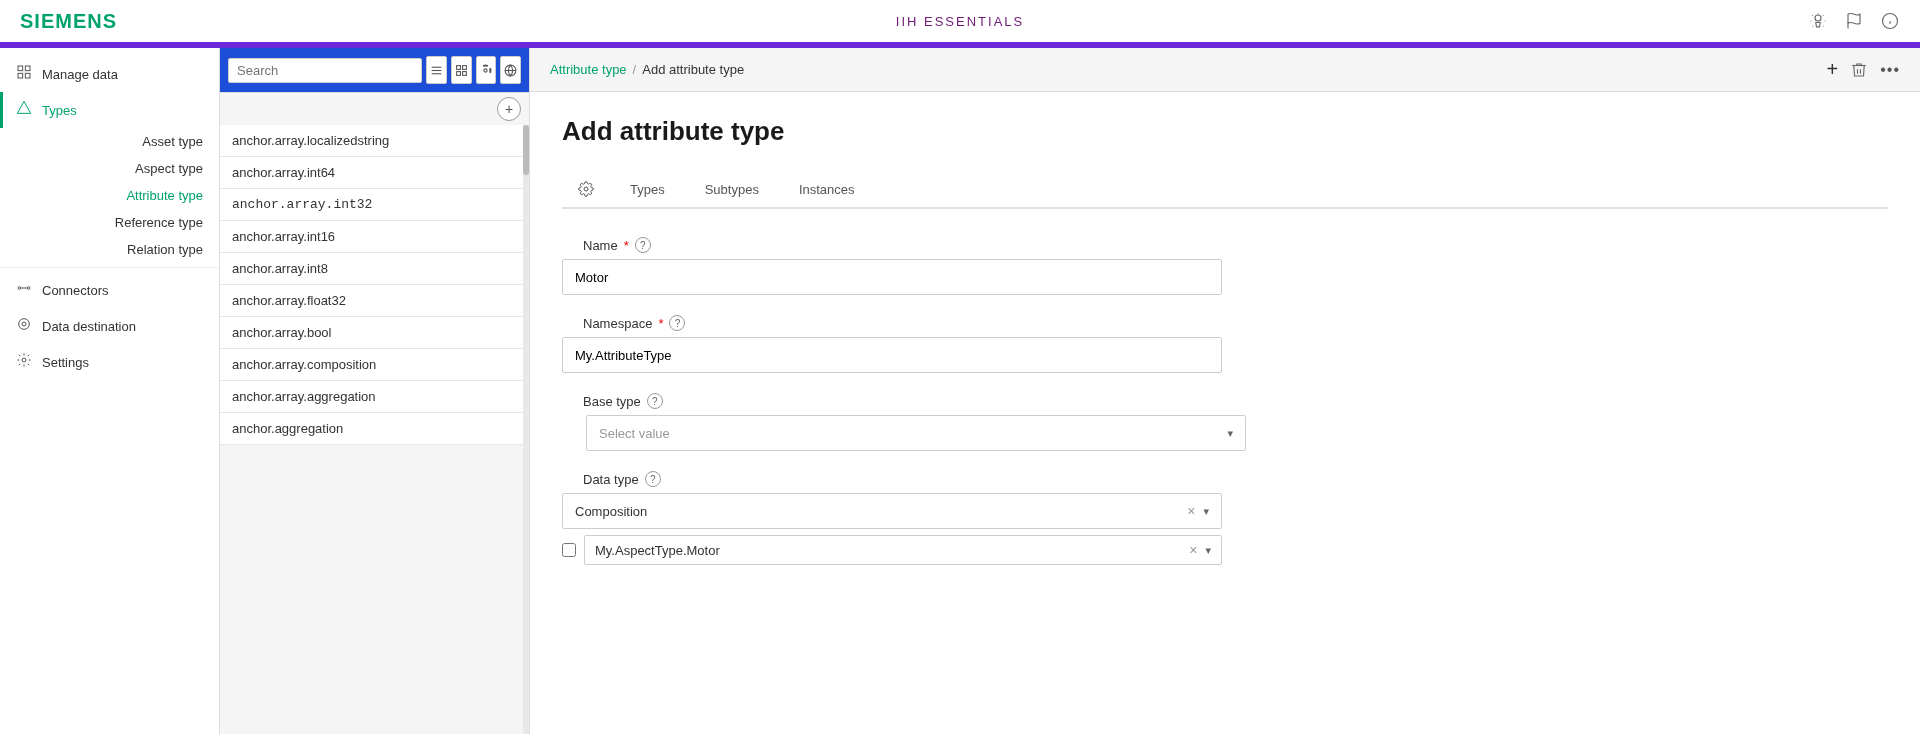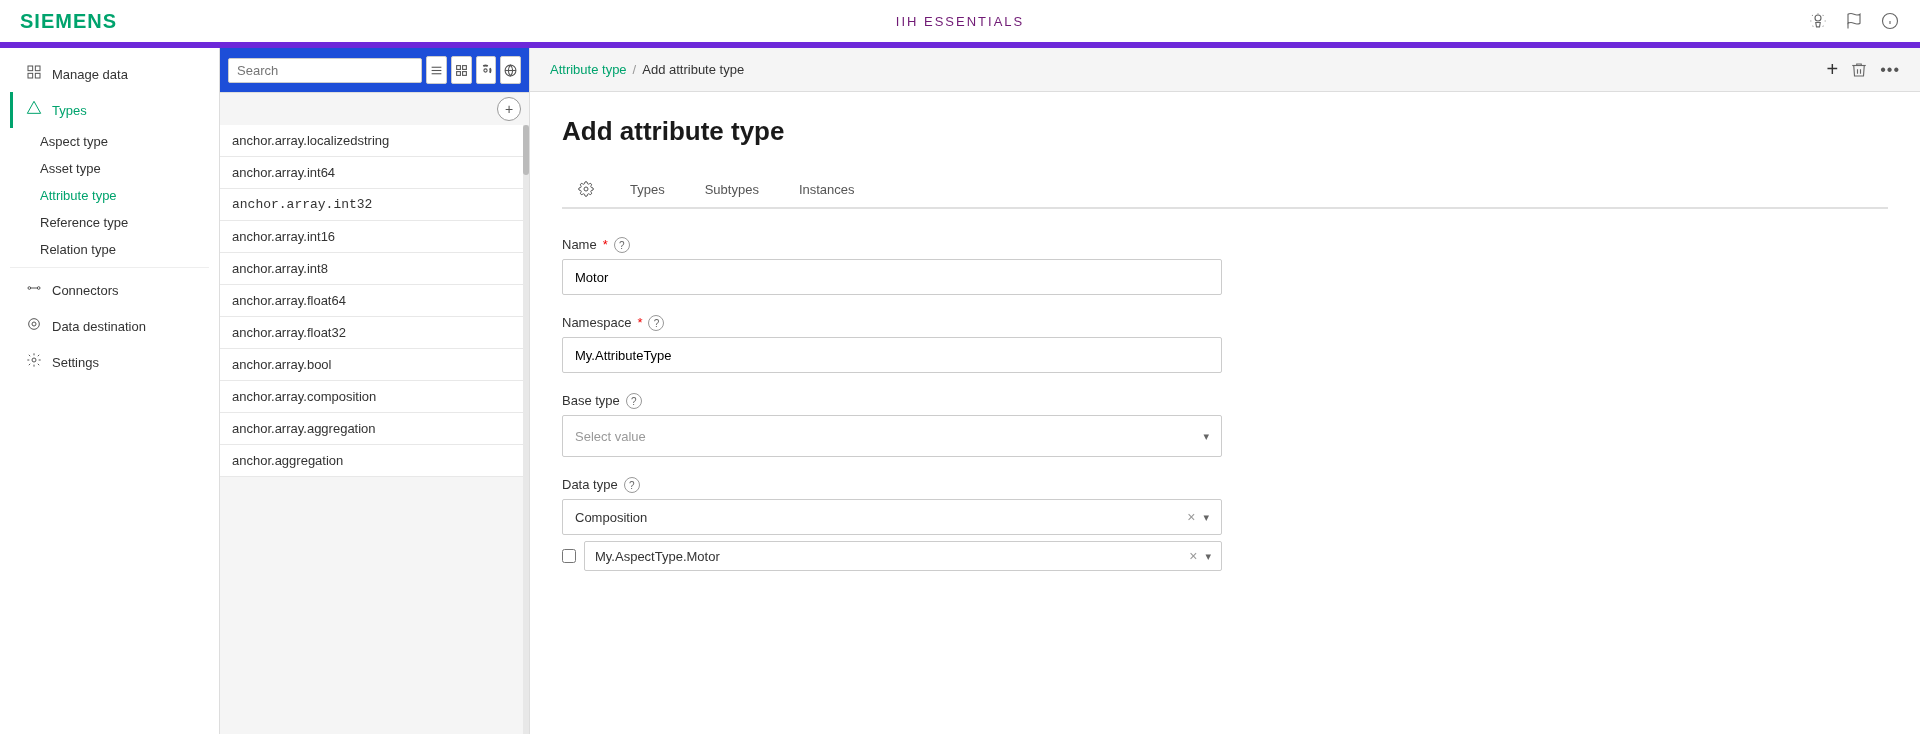--- a/index.html
+++ b/index.html
@@ -54,21 +54,22 @@
 
     
     .sidebar {
       width: 220px;
       background: #fff;
       border-right: 1px solid #ddd;
       display: flex;
       flex-direction: column;
     }
     .sidebar-section {
-      padding: 8px 10px;
+      padding: 8px 0;
+      text-align: right;
     }
     .sidebar-item {
       display: flex;
       align-items: center;
       padding: 8px 16px;
       cursor: pointer;
       color: #333;
       font-size: 13px;
       gap: 10px;
     }
@@ -227,24 +228,26 @@
       align-items: center;
     }
 
     
     .form-group {
       margin-bottom: 20px;
       max-width: 660px;
     }
     .form-label {
       display: flex;
+      align-items: center;
       gap: 6px;
       margin-bottom: 6px;
       font-size: 13px;
       color: #333;
+      margin-left: 21px;
     }
     .required-star { color: #e00; }
     .help-icon {
       width: 16px;
       height: 16px;
       border: 1px solid #999;
       border-radius: 50%;
       display: inline-flex;
       align-items: center;
       justify-content: center;
@@ -257,32 +260,33 @@
       height: 36px;
       border: 1px solid #ccc;
       border-radius: 2px;
       padding: 0 12px;
       font-size: 13px;
       outline: none;
       background: #fff;
     }
     .form-select {
       width: 100%;
-      height: 42px;
+      height: 36px;
       border: 1px solid #ccc;
       border-radius: 2px;
       padding: 0 12px;
       font-size: 13px;
       outline: none;
       background: #fff;
       display: flex;
       align-items: center;
       justify-content: space-between;
       cursor: pointer;
       color: #999;
+      margin-left: 24px;
     }
     .form-select-filled {
       width: 100%;
       height: 36px;
       border: 1px solid #ccc;
       border-radius: 2px;
       padding: 0 12px;
       font-size: 13px;
       outline: none;
       background: #fff;
@@ -369,24 +373,24 @@
       <div class="sidebar-item active">
         <span class="icon">
           <svg width="16" height="16" viewBox="0 0 24 24" fill="none" stroke="#00a36d" stroke-width="1.5">
             <polygon points="12,2 22,20 2,20"></polygon>
           </svg>
         </span>
         <span style="color:#00a36d">Types</span>
       </div>
 
       <div class="sidebar-sub-item">
+        <span>Asset type</span>
+      </div>
+      <div class="sidebar-sub-item">
         <span>Aspect type</span>
-      </div>
-      <div class="sidebar-sub-item">
-        <span>Asset type</span>
       </div>
       <div class="sidebar-sub-item active-sub">
         <span>Attribute type</span>
       </div>
       <div class="sidebar-sub-item">
         <span>Reference type</span>
       </div>
       <div class="sidebar-sub-item">
         <span>Relation type</span>
       </div>
@@ -462,21 +466,20 @@
     <div class="middle-toolbar">
       <button class="add-btn-circle" title="Add">+</button>
     </div>
 
     <div class="list-items" id="list-container" style="position:relative;">
         <div class="list-item" style="padding-right: 14px;">anchor.array.localizedstring</div>
         <div class="list-item" style="padding-right: 14px;">anchor.array.int64</div>
         <div class="list-item" style="padding-right: 22px; font-family: Liberation Mono, monospace;">anchor.array.int32</div>
         <div class="list-item" style="padding-right: 14px;">anchor.array.int16</div>
         <div class="list-item" style="padding-right: 14px;">anchor.array.int8</div>
-        <div class="list-item" style="padding-right: 14px;">anchor.array.float64</div>
         <div class="list-item" style="padding-right: 14px;">anchor.array.float32</div>
         <div class="list-item" style="padding-right: 14px;">anchor.array.bool</div>
         <div class="list-item" style="padding-right: 14px;">anchor.array.composition</div>
         <div class="list-item" style="padding-right: 14px;">anchor.array.aggregation</div>
         <div class="list-item" style="padding-right: 14px;">anchor.aggregation</div>
 
       <div style="position:absolute; right:0; top:0; width:6px; height:100%; background:#e8e8e8;">
         <div style="width:6px; height:50px; background:#bbb; border-radius:3px;"></div>
       </div>
     </div>

